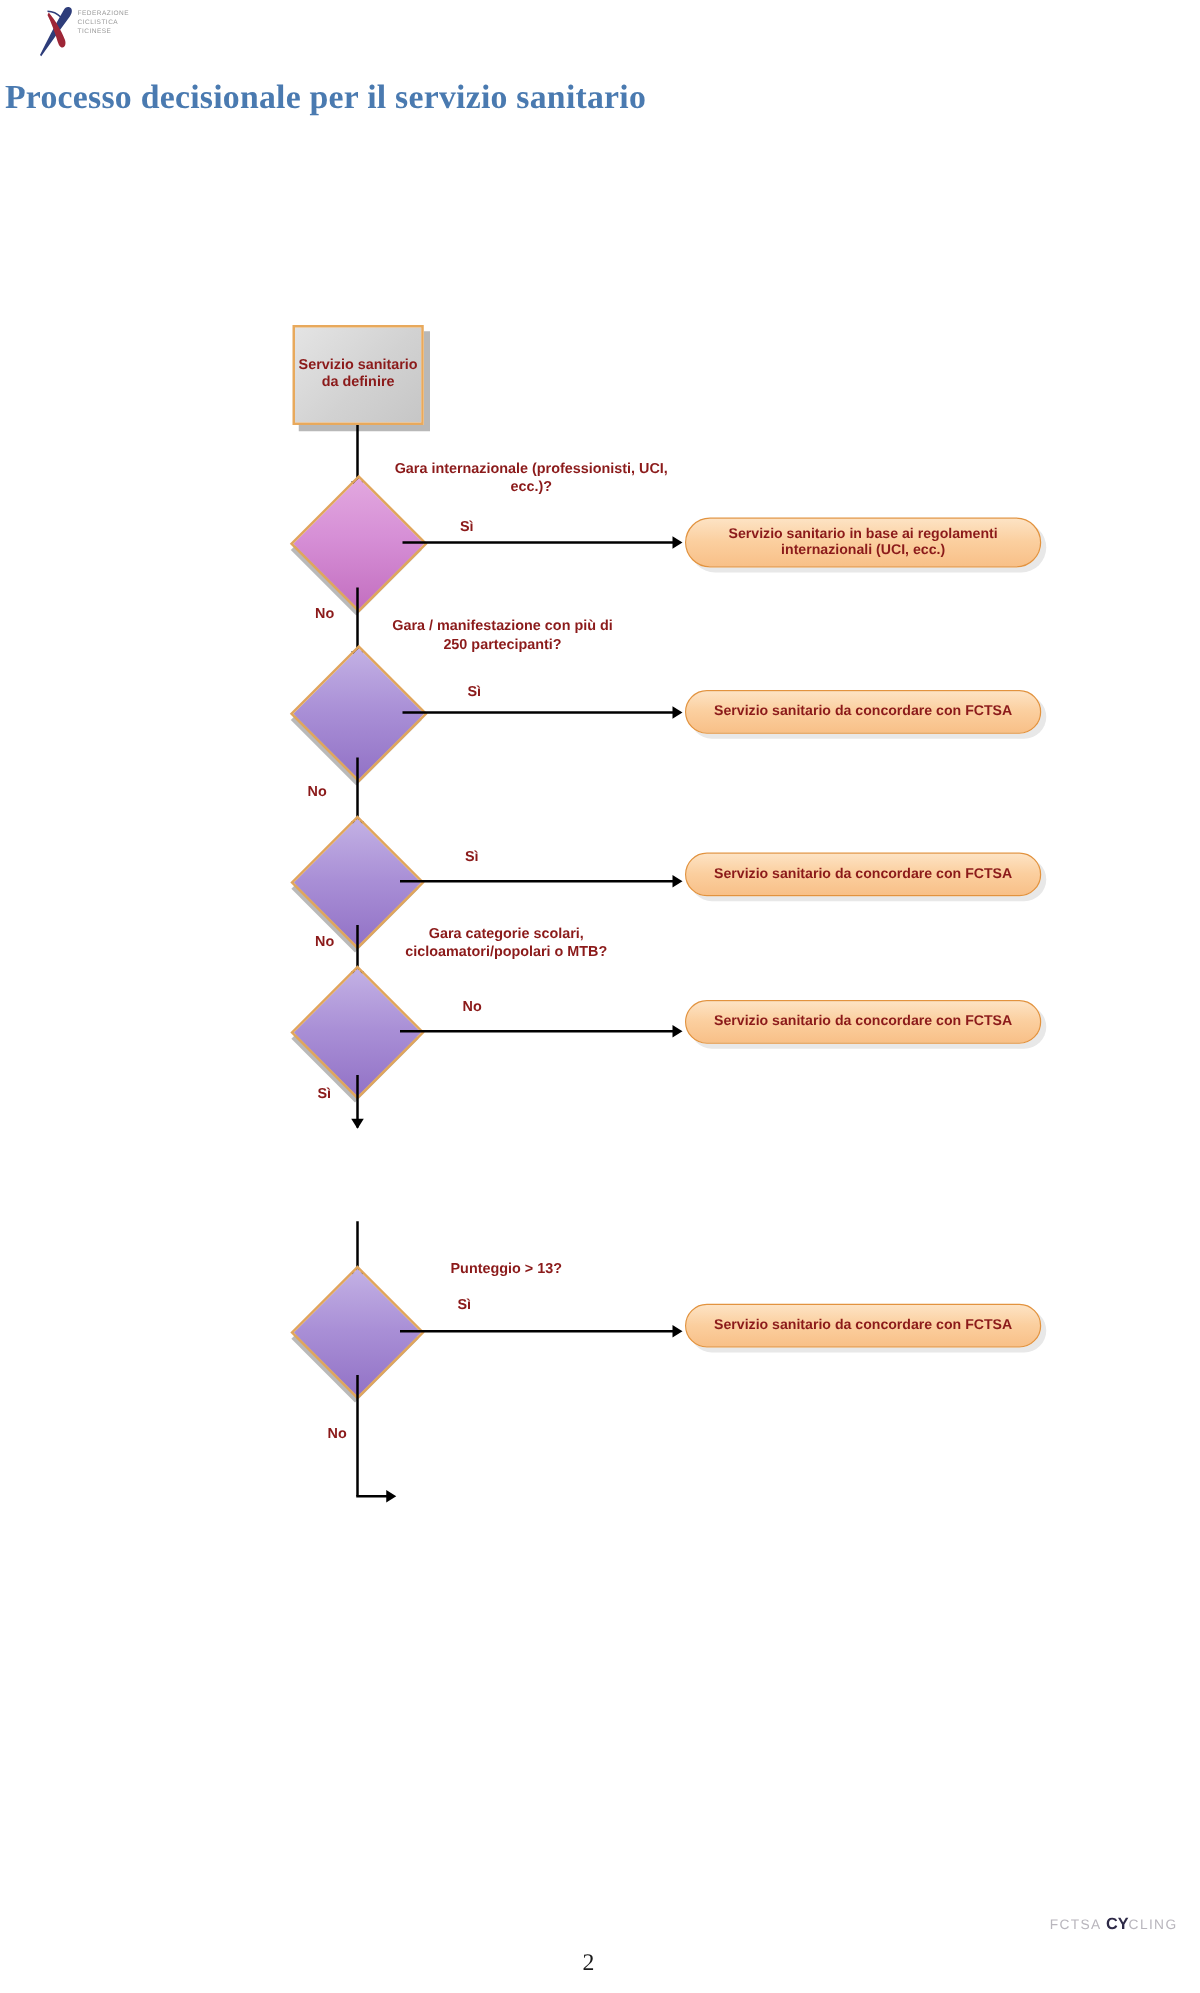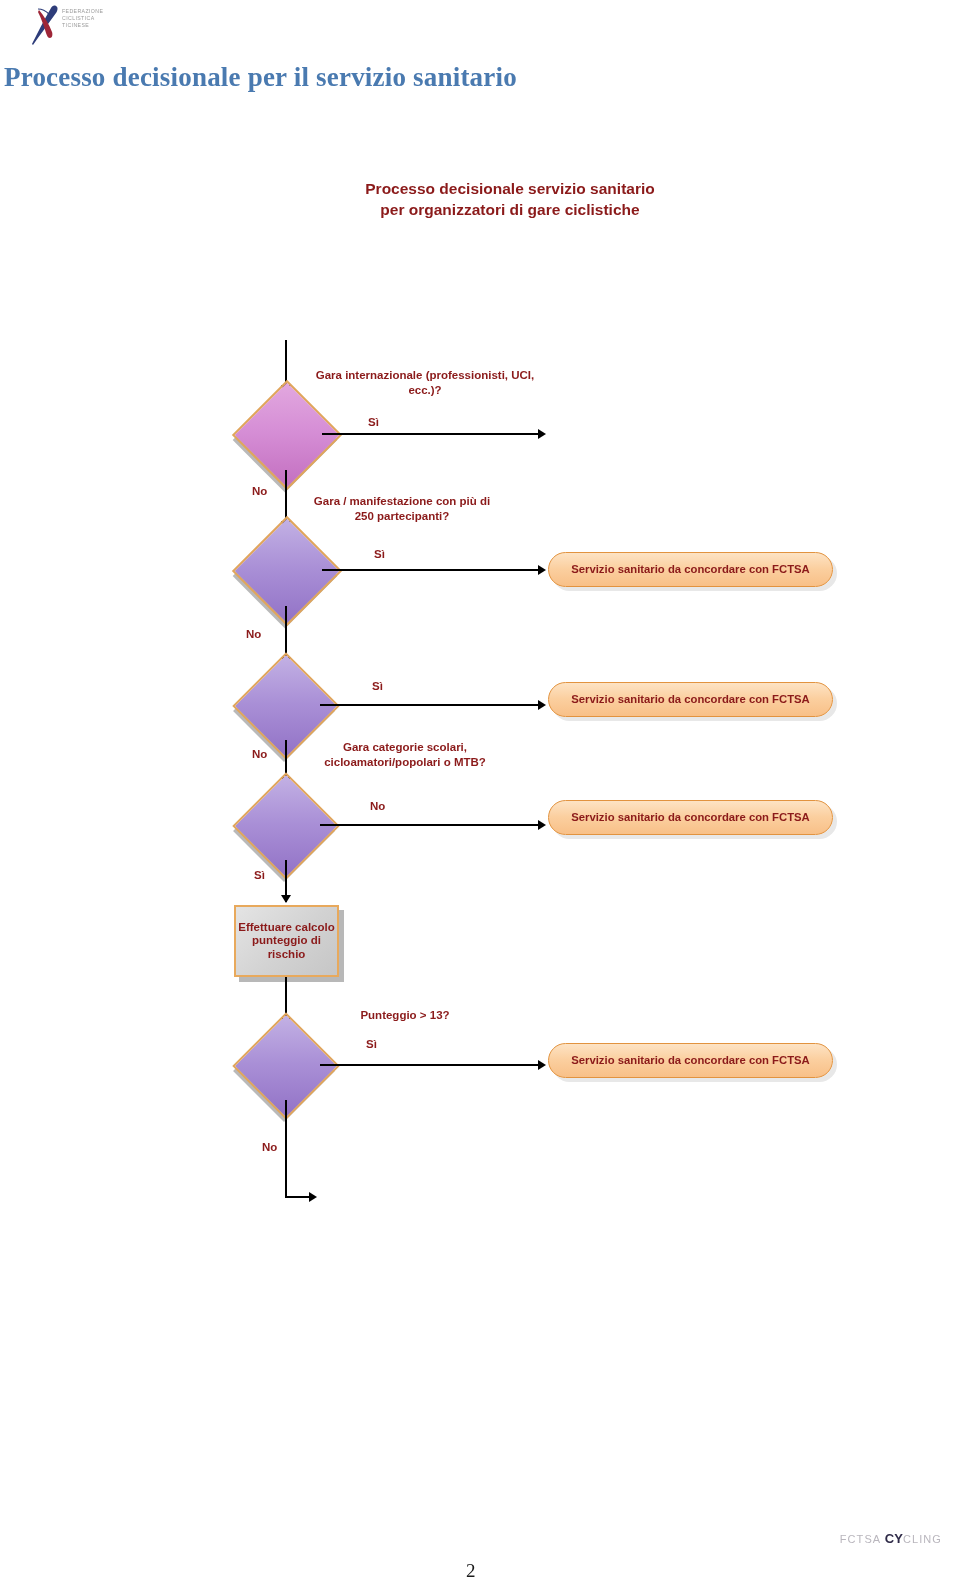--- a/index.html
+++ b/index.html
@@ -208,36 +208,37 @@
     <div>FEDERAZIONE</div>
     <div>CICLISTICA</div>
     <div>TICINESE</div>
   </div>
 </div>
 
 <div id="page-title">Processo decisionale per il servizio sanitario</div>
 
 <div id="flowchart">
 
-  <div class="fc-title" style="left:355px; top:178px; width:310px;">Processo decisionale servizio sanitario per organizzatori di gare ciclistiche</div>
-
+
+  <div class="fc-node fc-process" style="left:234px; top:260px; width:105px; height:80px;">Servizio sanitario da definire</div>
 
   <div class="fc-line v" style="left:285px; top:340px; height:52px;"></div>
   <div class="fc-arrow down" style="left:281px; top:385px;"></div>
 
   <div class="fc-diamond tone-pink" style="left:248px; top:396px; width:74px; height:74px;">
     <div class="dshadow"></div>
     <div class="dshape"></div>
   </div>
   <div class="fc-question" style="left:300px; top:368px; width:250px;">Gara internazionale (professionisti, UCI, ecc.)?</div>
   <div class="fc-label" style="left:368px; top:416px;">Sì</div>
   <div class="fc-label" style="left:252px; top:485px;">No</div>
 
   <div class="fc-line h" style="left:322px; top:433px; width:222px;"></div>
   <div class="fc-arrow right" style="left:538px; top:429px;"></div>
+  <div class="fc-node fc-result two-line" style="left:548px; top:414px; width:285px; height:40px;">Servizio sanitario in base ai regolamenti internazionali (UCI, ecc.)</div>
 
   <div class="fc-line v" style="left:285px; top:470px; height:58px;"></div>
   <div class="fc-arrow down" style="left:281px; top:521px;"></div>
 
   <div class="fc-diamond tone-violet" style="left:248px; top:532px; width:74px; height:74px;">
     <div class="dshadow"></div>
     <div class="dshape"></div>
   </div>
   <div class="fc-question" style="left:312px; top:494px; width:180px;">Gara / manifestazione con più di 250 partecipanti?</div>
   <div class="fc-label" style="left:374px; top:548px;">Sì</div>
@@ -272,21 +273,20 @@
   <div class="fc-label" style="left:370px; top:800px;">No</div>
   <div class="fc-label" style="left:254px; top:869px;">Sì</div>
 
   <div class="fc-line h" style="left:320px; top:824px; width:224px;"></div>
   <div class="fc-arrow right" style="left:538px; top:820px;"></div>
   <div class="fc-node fc-result" style="left:548px; top:800px; width:285px; height:35px;">Servizio sanitario da concordare con FCTSA</div>
 
   <div class="fc-line v" style="left:285px; top:860px; height:42px;"></div>
   <div class="fc-arrow down" style="left:281px; top:895px;"></div>
 
-  <div class="fc-node fc-process" style="left:234px; top:905px; width:105px; height:72px;">Effettuare calcolo punteggio di rischio</div>
 
   <div class="fc-line v" style="left:285px; top:977px; height:48px;"></div>
   <div class="fc-arrow down" style="left:281px; top:1018px;"></div>
 
   <div class="fc-diamond tone-violet" style="left:248px; top:1028px; width:72px; height:72px;">
     <div class="dshadow"></div>
     <div class="dshape"></div>
   </div>
   <div class="fc-question" style="left:330px; top:1008px; width:150px; text-align:center;">Punteggio &gt; 13?</div>
   <div class="fc-label" style="left:366px; top:1038px;">Sì</div>

